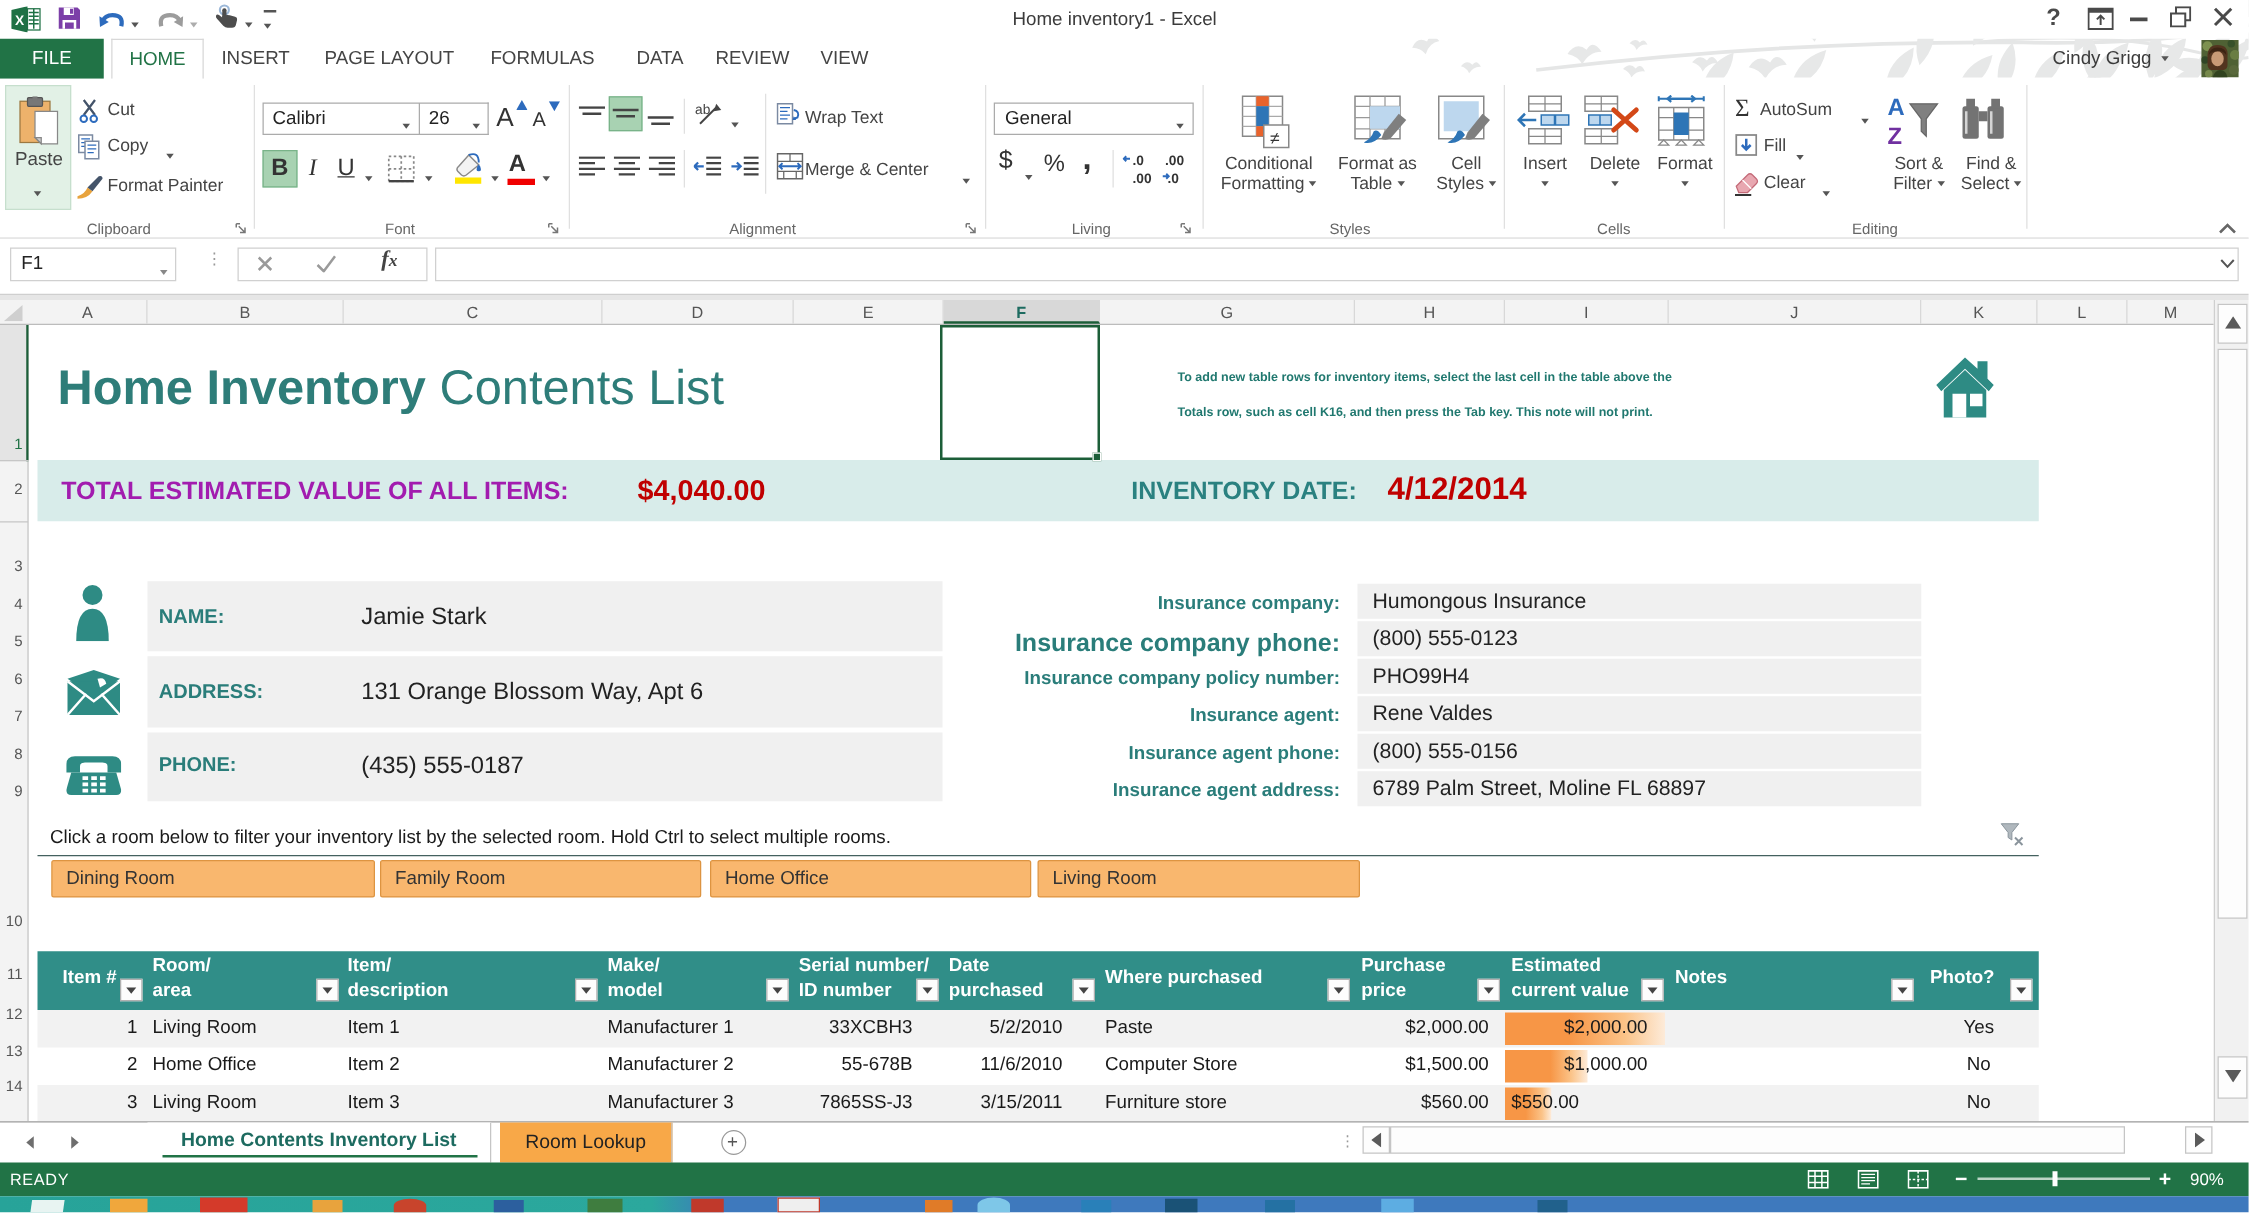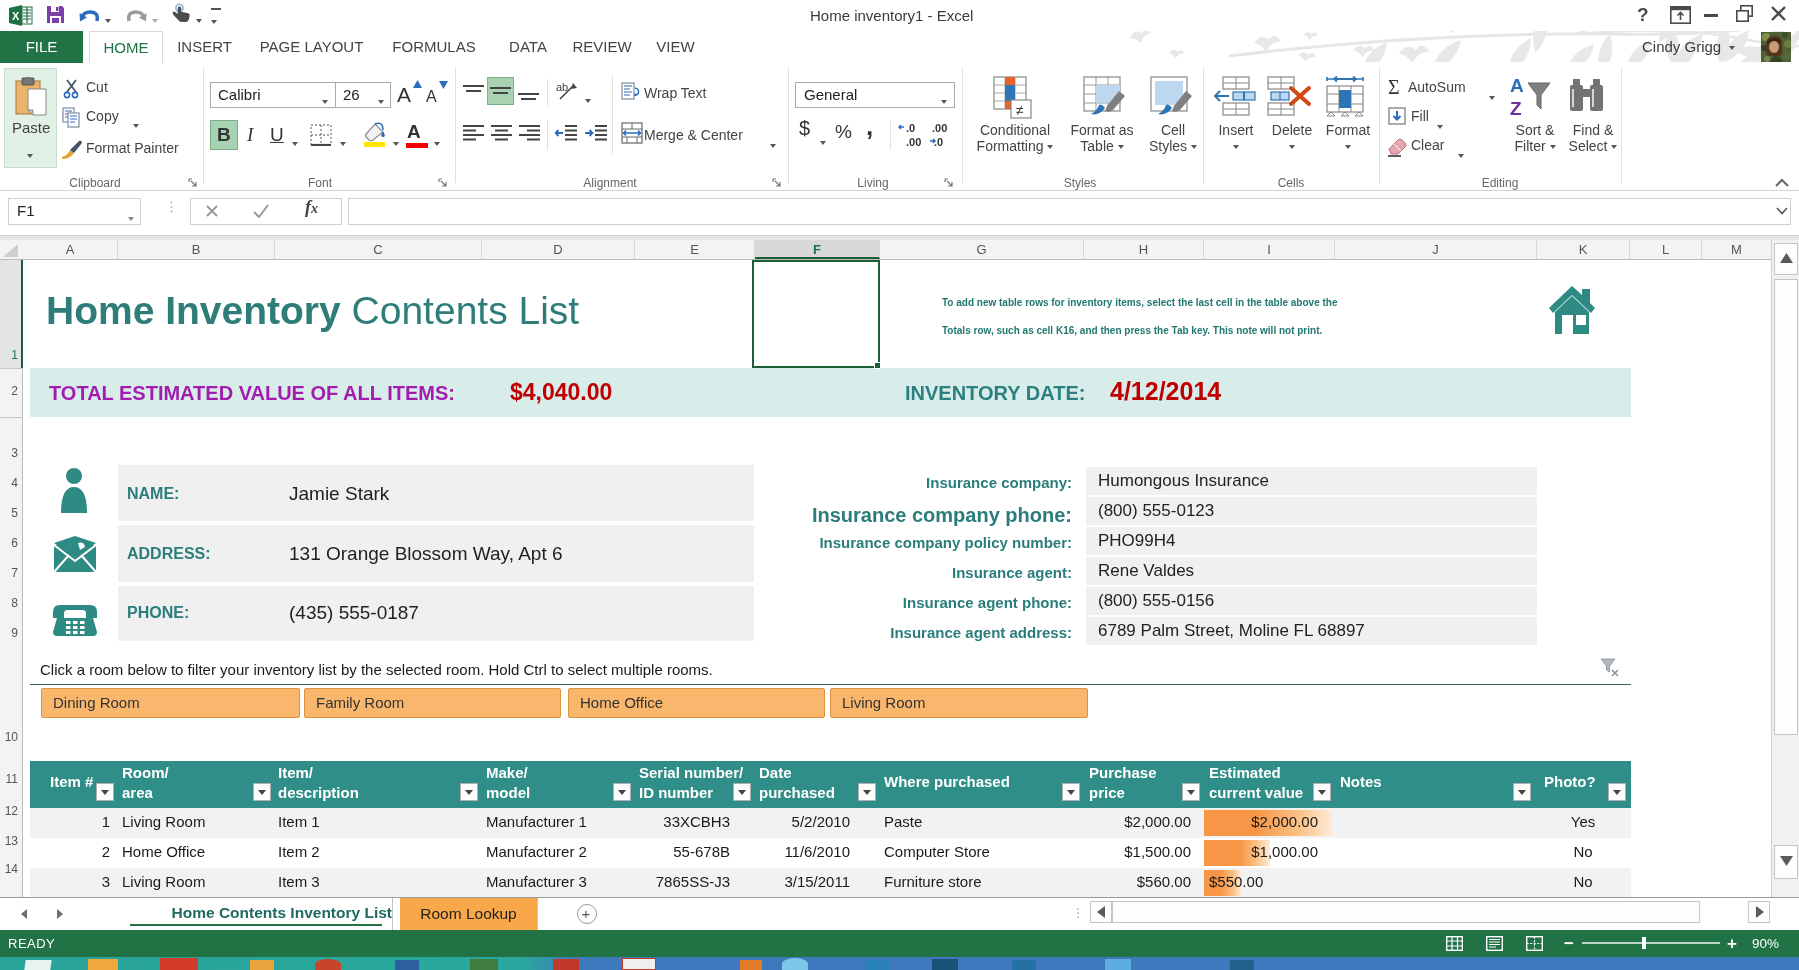--- a/index.html
+++ b/index.html
@@ -643,21 +643,21 @@
         <path d="M6.5 10 L13 0 L0 0 Z" fill="#5a5a5a"></path>
       </svg>
   </div>
   <div id="tabbar" class="abs">
     <svg class="abs" style="left:18px;top:9px" width="11" height="14" viewBox="0 0 11 14">
         <path d="M9 2 L3 7 L9 12 Z" fill="#6e6e6e"></path>
       </svg>
     <svg class="abs" style="left:55px;top:9px" width="11" height="14" viewBox="0 0 11 14">
         <path d="M2 2 L8 7 L2 12 Z" fill="#6e6e6e"></path>
       </svg>
-    <div class="abs" style="left:118px;top:0px;width:275px;height:32px;background:#fff;border-right:1px solid #c5c5c5;box-sizing:border-box;text-align:right;font-size:15.5px;font-weight:bold;color:#1d6b60;padding-top:6px">Home Contents Inventory List</div>
+    <div class="abs" style="left:118px;top:0px;width:275px;height:32px;background:#fff;border-right:1px solid #c5c5c5;box-sizing:border-box;text-align:center;font-size:15.5px;font-weight:bold;color:#1d6b60;padding-top:6px">Home Contents Inventory List</div>
     <div class="abs" style="left:130px;top:26px;width:252px;height:2px;background:#217346"></div>
     <div class="abs" style="left:400px;top:0px;width:138px;height:32px;background:#f8a848;border-right:1px solid #c5c5c5;box-sizing:border-box;text-align:center;font-size:15.5px;color:#222;padding-top:7px">Room Lookup</div>
     <div class="abs" style="left:577px;top:6px;width:20px;height:20px;border:1px solid #9a9a9a;border-radius:50%;box-sizing:border-box"></div>
     <div class="abs" style="left:581.5px;top:6.5px;font-size:15px;color:#555">+</div>
     <div class="abs" style="left:1072px;top:8px;color:#999;font-size:12px">⋮</div>
     <div class="abs" style="left:1090px;top:3px;width:22px;height:22px;background:#fdfdfd;border:1px solid #c5c5c5;box-sizing:border-box"></div>
     <svg class="abs" style="left:1097px;top:8px" width="8" height="12" viewBox="0 0 8 12">
         <path d="M8 0 L0 6 L8 12 Z" fill="#5a5a5a"></path>
       </svg>
     <div class="abs" style="left:1112px;top:3px;width:588px;height:22px;background:#fdfdfd;border:1px solid #c5c5c5;box-sizing:border-box"></div>

